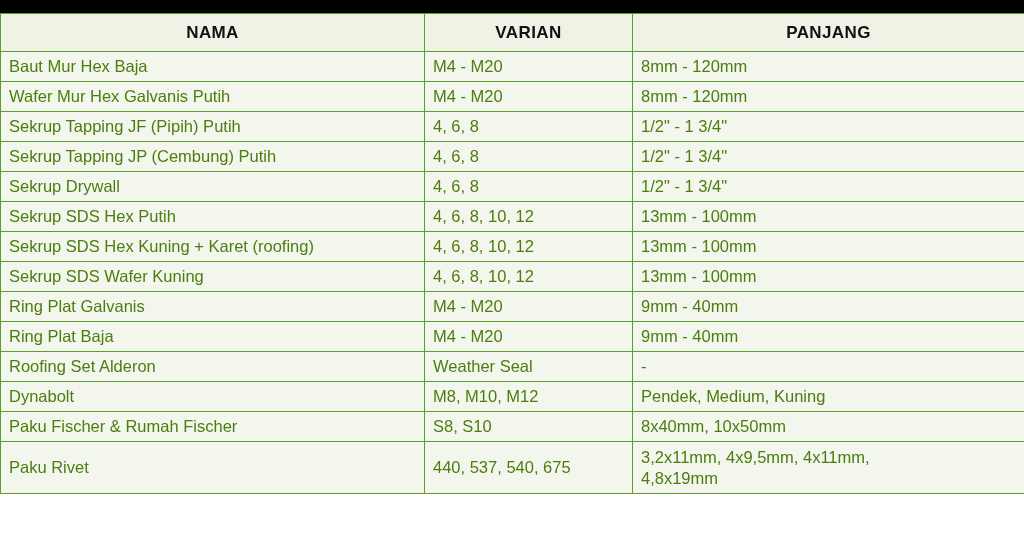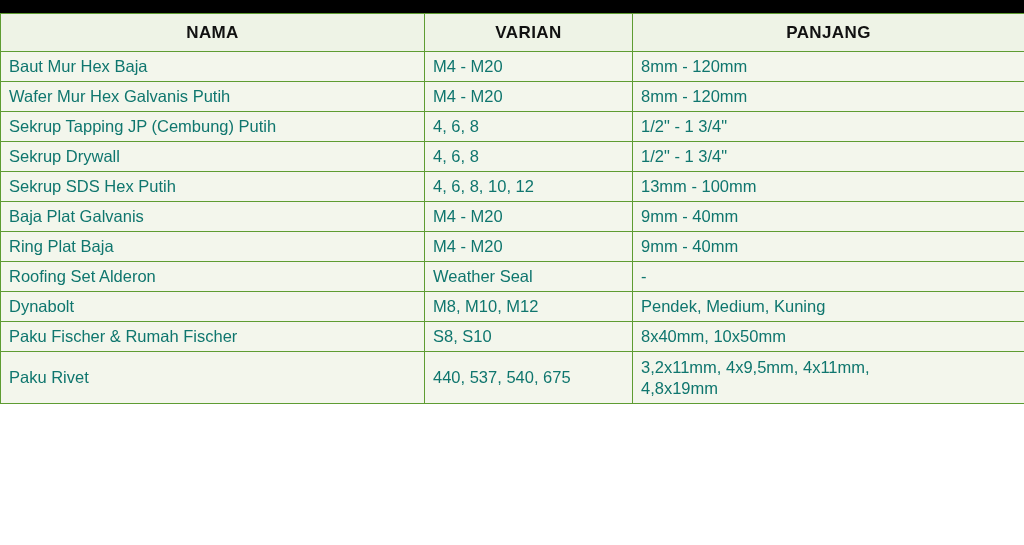--- a/index.html
+++ b/index.html
@@ -38,21 +38,21 @@
   }
   table.spec col.c1 { width: 424px; }
   table.spec col.c2 { width: 208px; }
   table.spec col.c3 { width: 392px; }
 
   table.spec th, table.spec td {
     border: 1px solid #5e9c32;
     padding: 0 8px;
     vertical-align: middle;
     font-size: 16.5px;
-    color: #0f766e;
+    color: #4d7c0f;
     line-height: 1.25;
     box-sizing: border-box;
   }
   table.spec thead th {
     background: #eef3e6;
     text-align: center;
     font-weight: bold;
     height: 38px;
     font-size: 17px;
     letter-spacing: 0.4px;
@@ -106,36 +106,51 @@
           <td>Baut Mur Hex Baja</td>
           <td>M4 - M20</td>
           <td>8mm - 120mm</td>
         </tr>
         <tr>
           <td>Wafer Mur Hex Galvanis Putih</td>
           <td>M4 - M20</td>
           <td>8mm - 120mm</td>
         </tr>
         <tr>
+          <td>Sekrup Tapping JF (Pipih) Putih</td>
+          <td>4, 6, 8</td>
+          <td>1/2" - 1 3/4"</td>
+        </tr>
+        <tr>
           <td>Sekrup Tapping JP (Cembung) Putih</td>
           <td>4, 6, 8</td>
           <td>1/2" - 1 3/4"</td>
         </tr>
         <tr>
           <td>Sekrup Drywall</td>
           <td>4, 6, 8</td>
           <td>1/2" - 1 3/4"</td>
         </tr>
         <tr>
           <td>Sekrup SDS Hex Putih</td>
           <td>4, 6, 8, 10, 12</td>
           <td>13mm - 100mm</td>
         </tr>
         <tr>
-          <td>Baja Plat Galvanis</td>
+          <td>Sekrup SDS Hex Kuning + Karet (roofing)</td>
+          <td>4, 6, 8, 10, 12</td>
+          <td>13mm - 100mm</td>
+        </tr>
+        <tr>
+          <td>Sekrup SDS Wafer Kuning</td>
+          <td>4, 6, 8, 10, 12</td>
+          <td>13mm - 100mm</td>
+        </tr>
+        <tr>
+          <td>Ring Plat Galvanis</td>
           <td>M4 - M20</td>
           <td>9mm - 40mm</td>
         </tr>
         <tr>
           <td>Ring Plat Baja</td>
           <td>M4 - M20</td>
           <td>9mm - 40mm</td>
         </tr>
         <tr>
           <td>Roofing Set Alderon</td>

